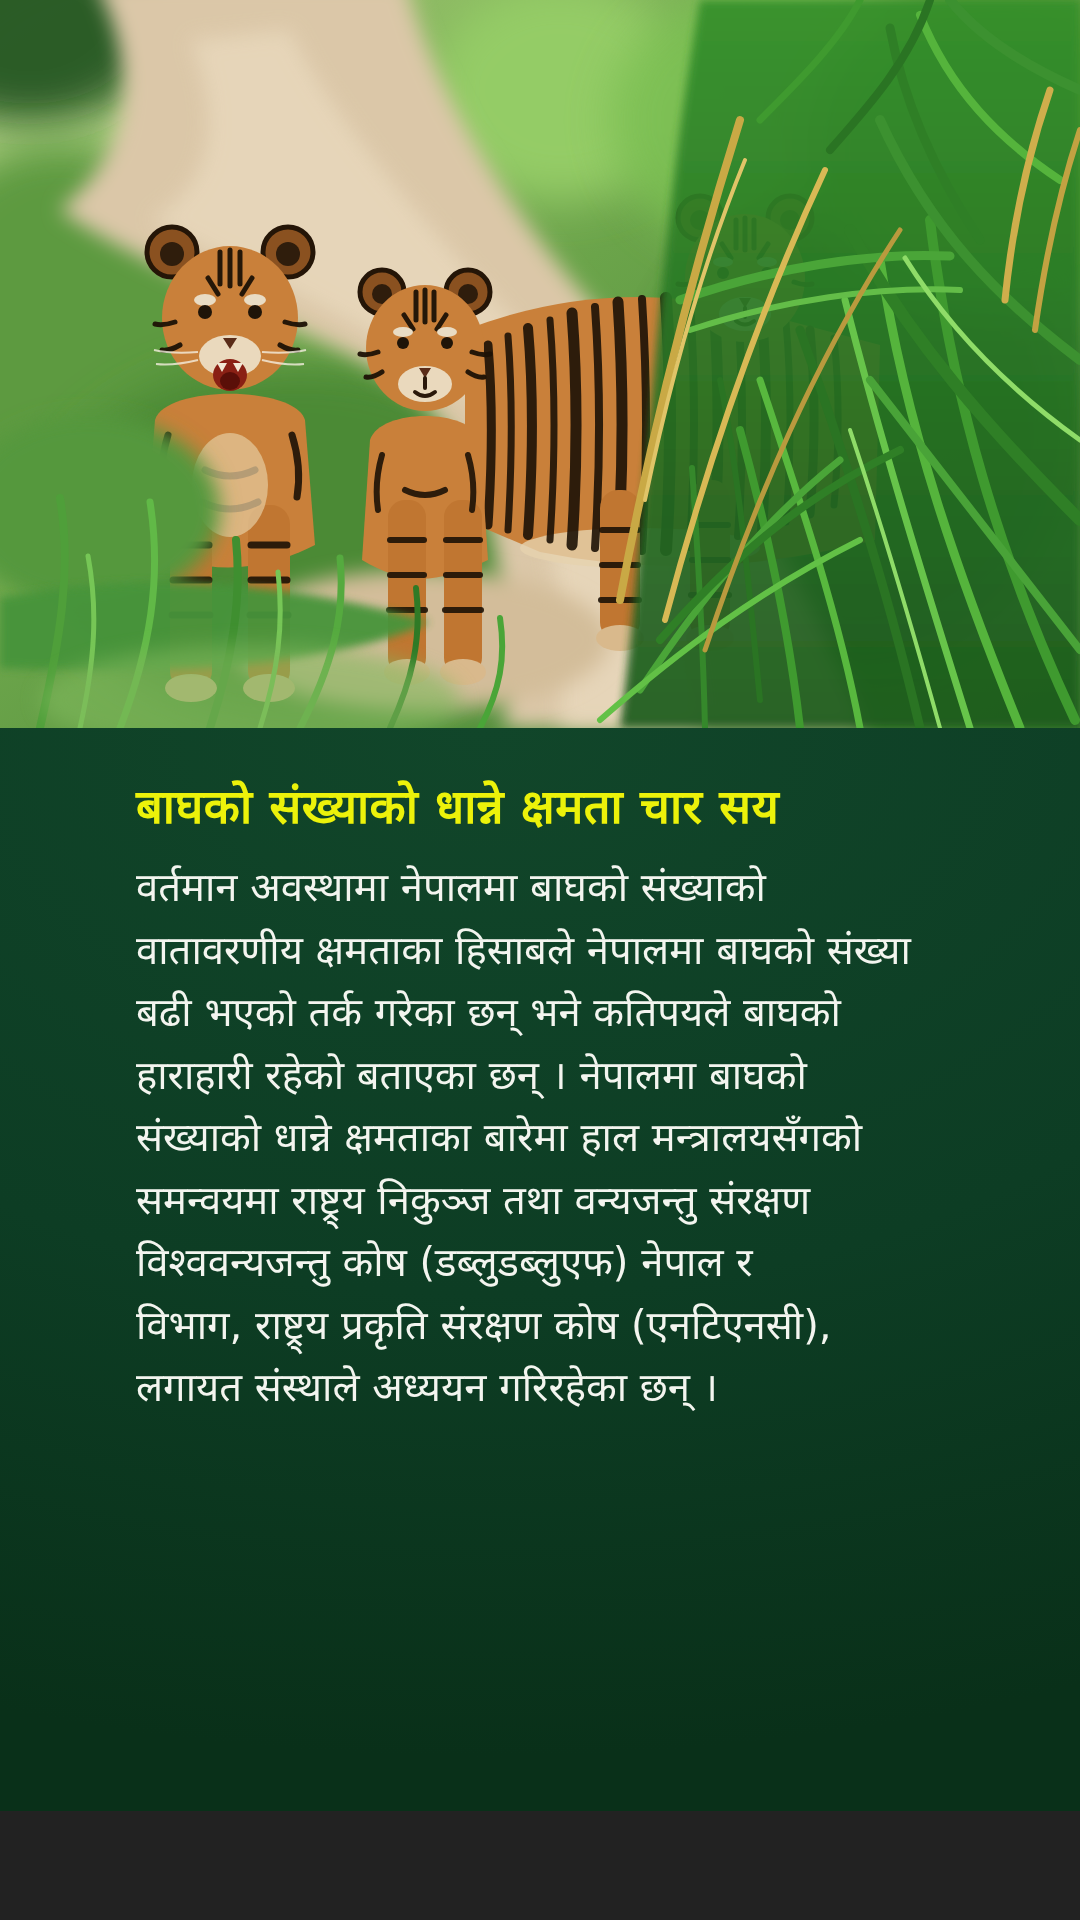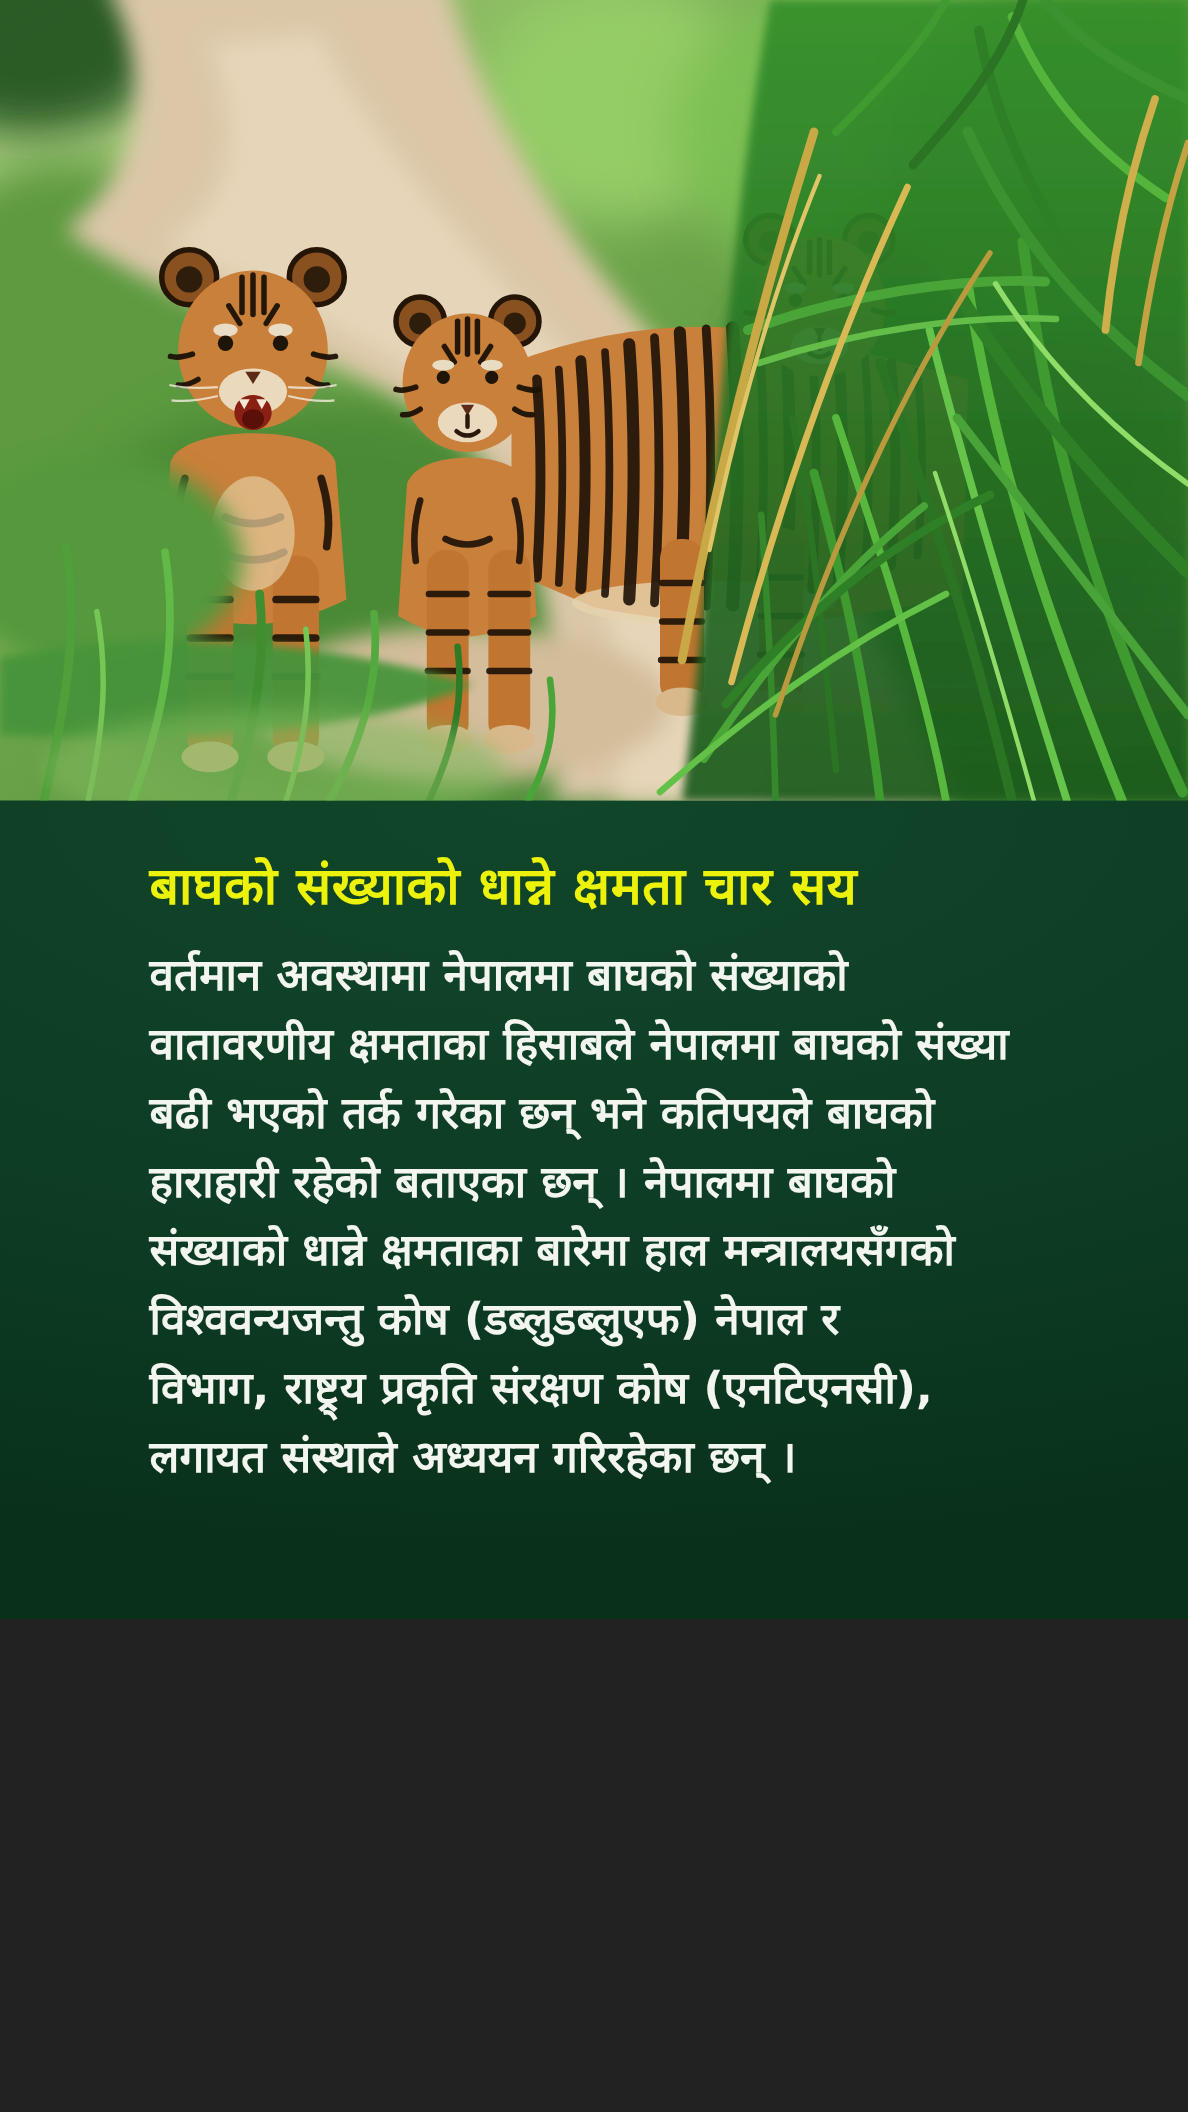--- a/index.html
+++ b/index.html
@@ -1,18 +1,18 @@
 <!DOCTYPE html>
 <html style="--panel-bg: #0d3d24; --headline-color: #ecf20a; --body-color: #f3f5ef;"><head>
 <meta charset="utf-8">
 <style>
   html,body{margin:0;padding:0;background:#222;}
   .card{
     position:relative;
-    width:1080px;height:1472px;
+    width:1080px;height:1811px;
     overflow:hidden;
     background:var(--panel-bg,#0d3d24);
     font-family:"DejaVu Sans","Liberation Sans",sans-serif;
   }
   .photo{
     position:absolute;top:0;left:0;
     width:1080px;height:728px;overflow:hidden;
   }
   .photo svg{display:block;width:100%;height:100%;}
   .panel{
@@ -23,21 +23,21 @@
       #11462a 0%, var(--panel-bg,#0d3d24) 55%, #093019 100%);
   }
   .headline{
     margin:0 0 20px 0;
     color:var(--headline-color,#ecf20a);
     font-size:47px;line-height:58px;font-weight:700;
     letter-spacing:.5px;
   }
   .body-line{
     color:var(--body-color,#f3f5ef);
-    font-size:40px;line-height:62.5px;font-weight:700;
+    font-size:40px;line-height:62.5px;font-weight:400;
   }
 </style>
 </head>
 <body>
 
 <div class="card">
 
   <div class="photo">
     <svg viewBox="0 0 1080 728" preserveAspectRatio="xMidYMid slice">
       <defs>
@@ -293,18 +293,19 @@
   </div>
 
   <div class="panel">
     <h1 class="headline">बाघको संख्याको धान्ने क्षमता चार सय</h1>
     <div>
       <div class="body-line">वर्तमान अवस्थामा नेपालमा बाघको संख्याको</div>
       <div class="body-line">वातावरणीय क्षमताका हिसाबले नेपालमा बाघको संख्या</div>
       <div class="body-line">बढी भएको तर्क गरेका छन् भने कतिपयले बाघको</div>
       <div class="body-line">हाराहारी रहेको बताएका छन् । नेपालमा बाघको</div>
       <div class="body-line">संख्याको धान्ने क्षमताका बारेमा हाल मन्त्रालयसँगको</div>
+      <div class="body-line">समन्वयमा राष्ट्र्य निकुञ्ज तथा वन्यजन्तु संरक्षण</div>
       <div class="body-line">विश्ववन्यजन्तु कोष (डब्लुडब्लुएफ) नेपाल र</div>
       <div class="body-line">विभाग, राष्ट्र्य प्रकृति संरक्षण कोष (एनटिएनसी),</div>
       <div class="body-line">लगायत संस्थाले अध्ययन गरिरहेका छन् ।</div>
     </div>
   </div>
 </div>
 
 </body></html>

